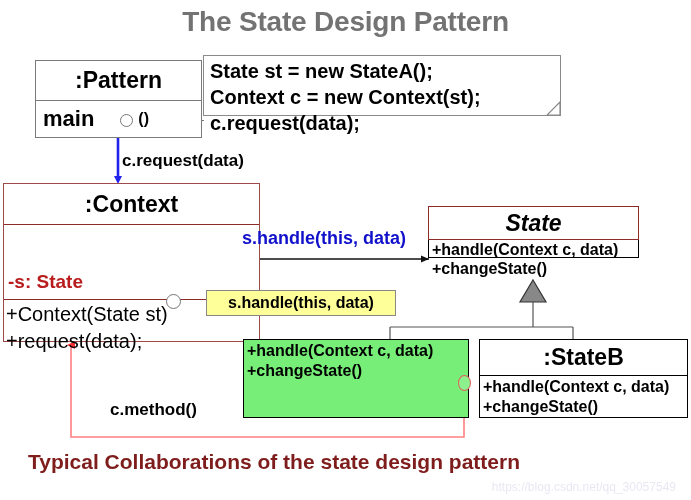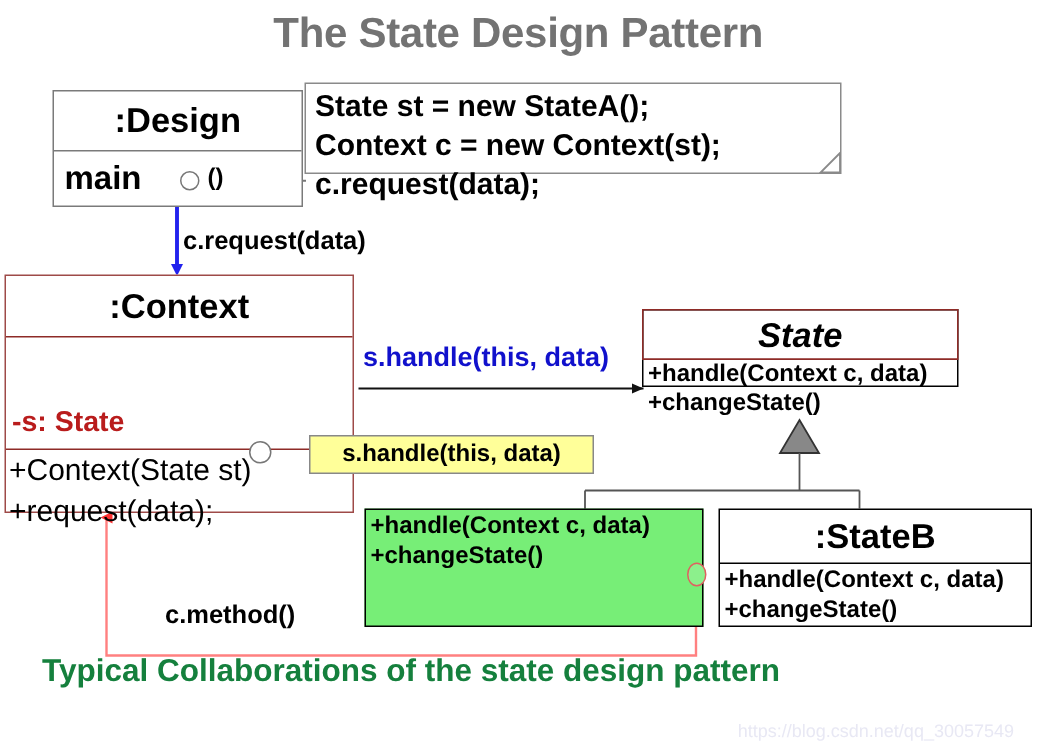--- a/index.html
+++ b/index.html
@@ -27,21 +27,21 @@
   .uml-box .cmp div{white-space:nowrap;}
 
   
   #client-box{left:35px;top:60px;width:167px;height:78px;border:1.5px solid #7a7a7a;}
   #client-box .hdr{height:40px;border-bottom:1.5px solid #7a7a7a;font-size:23px;}
   #client-box .cmp{height:36px;display:flex;align-items:center;padding-left:7px;
                    font-size:22px;font-weight:bold;}
   #client-main-paren{font-size:16px;font-weight:bold;}
 
   
-  #context-box{left:3px;top:183px;width:233px;height:159px;border:1.5px solid #9e4a48;}
+  #context-box{left:3px;top:183px;width:257px;height:159px;border:1.5px solid #9e4a48;}
   #context-box .hdr{height:41px;border-bottom:1.5px solid #8e2b27;font-size:23px;}
   #context-box .attr{height:35px;border-bottom:1.5px solid #8e2b27;
                      display:flex;align-items:center;padding-left:4px;
                      font-size:19px;font-weight:bold;color:#b91c1c;box-sizing:border-box;margin-top:40px;}
   #context-box .cmp{padding:1px 0 0 2px;font-size:20px;color:#000;line-height:1.33;}
 
   
   #state-box{left:428px;top:206px;width:211px;height:52px;border:1.5px solid #000;}
   #state-box .hdr{height:33px;border:1.5px solid #8e2b27;border-width:0 0 1.5px 0;
                   font-size:23px;font-style:italic;}
@@ -72,22 +72,22 @@
                display:flex;align-items:center;justify-content:center;
                font-size:16px;font-weight:bold;color:#000;}
   #yellow-note-shadow{position:absolute;left:209px;top:293px;width:190px;height:26px;
                       background:rgba(0,0,0,0.30);z-index:-1;}
 
   
   .lbl{position:absolute;white-space:nowrap;}
   #lbl-crequest{left:122px;top:151px;font-size:17px;font-weight:bold;color:#000;}
   #lbl-shandle{left:242px;top:228px;font-size:18px;font-weight:bold;color:#1111cc;}
   #lbl-cmethod{left:110px;top:400px;font-size:17px;font-weight:bold;color:#000;}
-  #caption{left:0;top:436px;width:548px;text-align:center;
-           font-size:21px;font-weight:bold;color:#15803d;}
+  #caption{left:0;top:450px;width:548px;text-align:center;
+           font-size:21px;font-weight:bold;color:#7f1d1d;}
   #watermark{left:0;top:480px;width:676px;text-align:right;
              font-size:12px;color:#e8e8f4;font-family:"Liberation Sans",sans-serif;}
 
   
   .lolli{position:absolute;border-radius:50%;background:#fff;box-sizing:border-box;}
   #lolli-client{left:120px;top:114px;width:13px;height:13px;border:1.3px solid #777;}
   #lolli-context{left:166px;top:294px;width:15px;height:15px;border:1.3px solid #777;}
   #lolli-statea{left:458px;top:375px;width:13px;height:16px;border:1.3px solid #e06060;
                 background:#8cf08c;}
 </style>
@@ -124,21 +124,21 @@
       <line x1="390" y1="327" x2="390" y2="340" stroke="#555555" stroke-width="1.2"></line>
       <line x1="573" y1="327" x2="573" y2="340" stroke="#555555" stroke-width="1.2"></line>
     </g>
 
     <polyline points="464,391 464,437 71,437 71,345" fill="none" stroke="#ff8080" stroke-width="1.6" marker-end="url(#arrow-red)"></polyline>
   </svg>
 
   <div class="abs" id="page-title">The State Design Pattern</div>
 
   <div class="uml-box" id="client-box">
-    <div class="hdr">:Design</div>
+    <div class="hdr">:Pattern</div>
     <div class="cmp">
       <span>main</span>
         <span id="client-main-paren">()</span>
     </div>
   </div>
   <div class="lolli" id="lolli-client"></div>
 
   <div class="abs" id="code-note">
     <div>State st = new StateA();</div>
     <div>Context c = new Context(st);</div>

